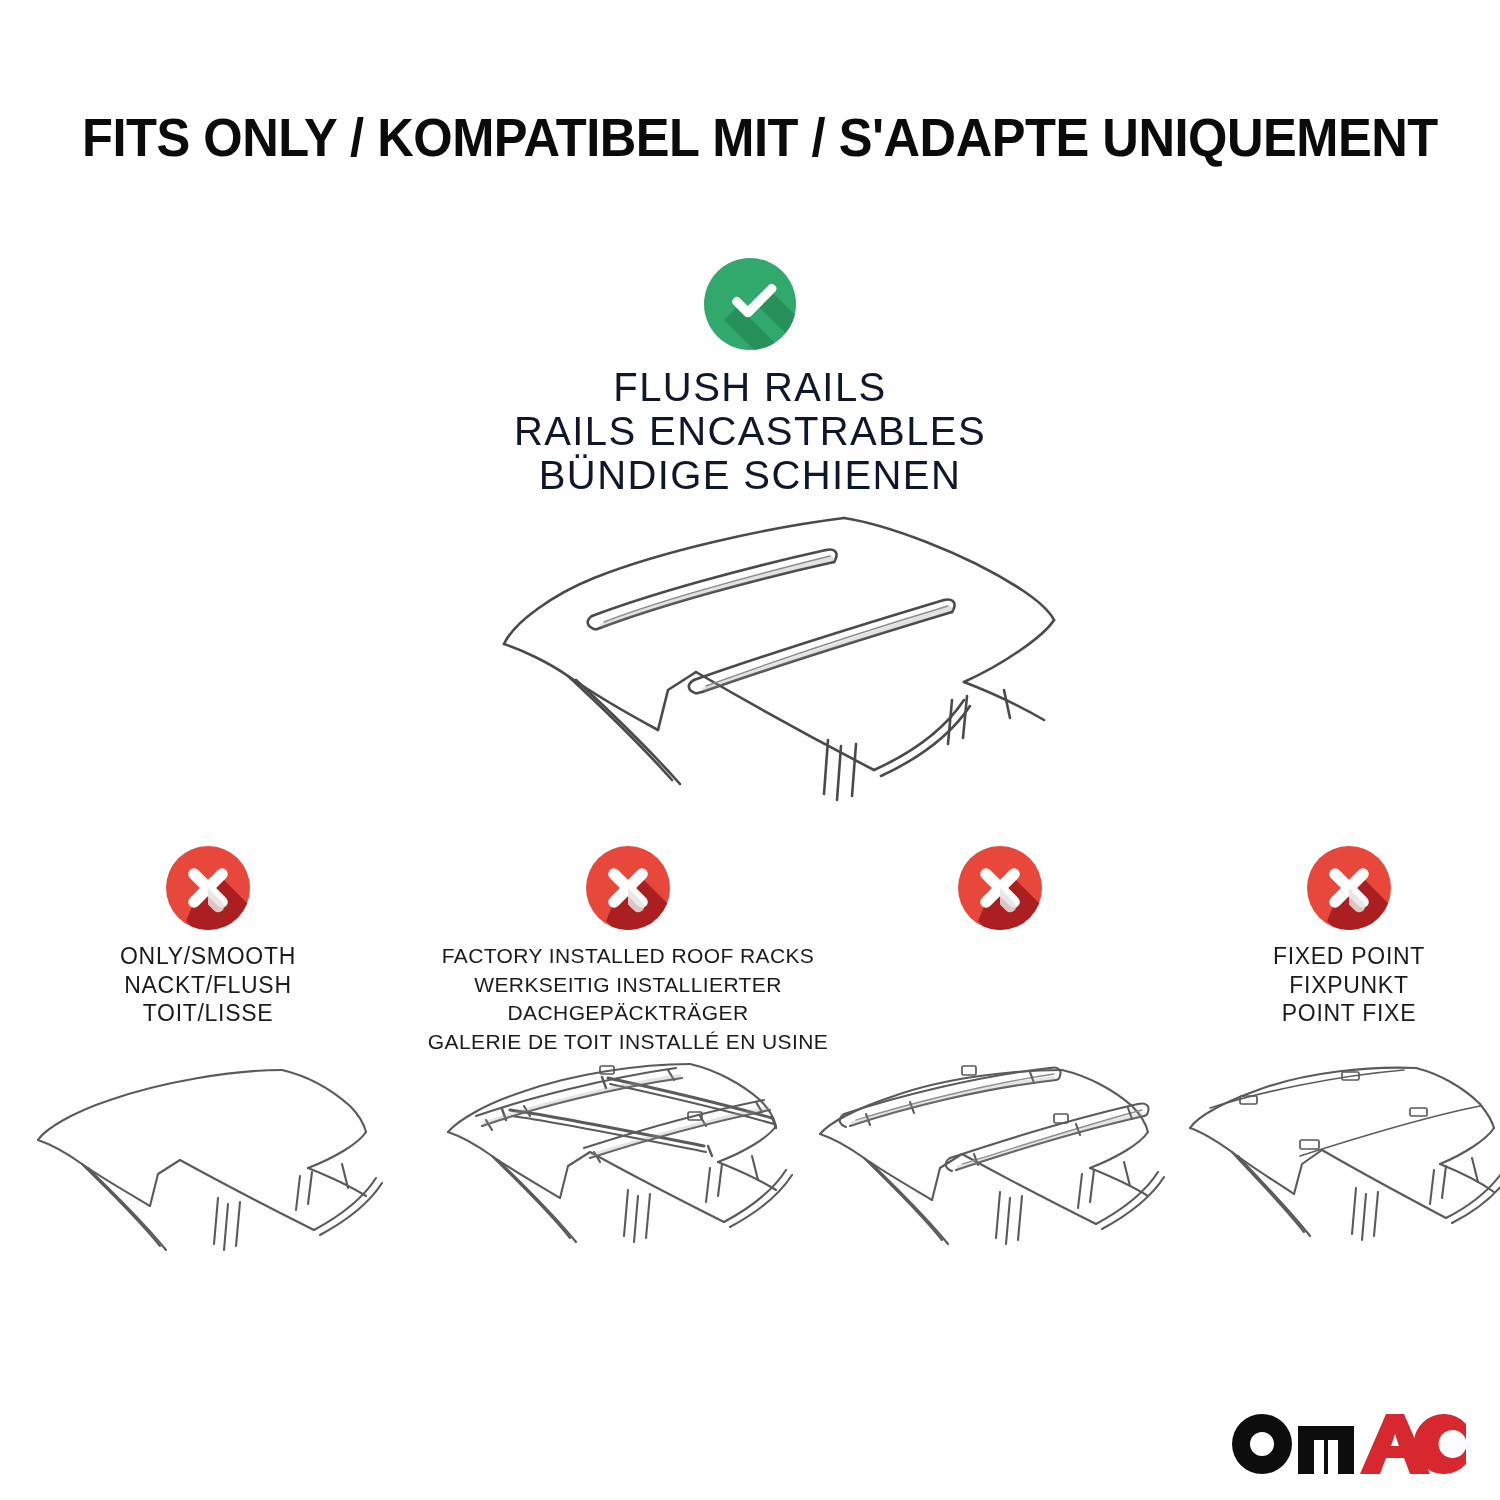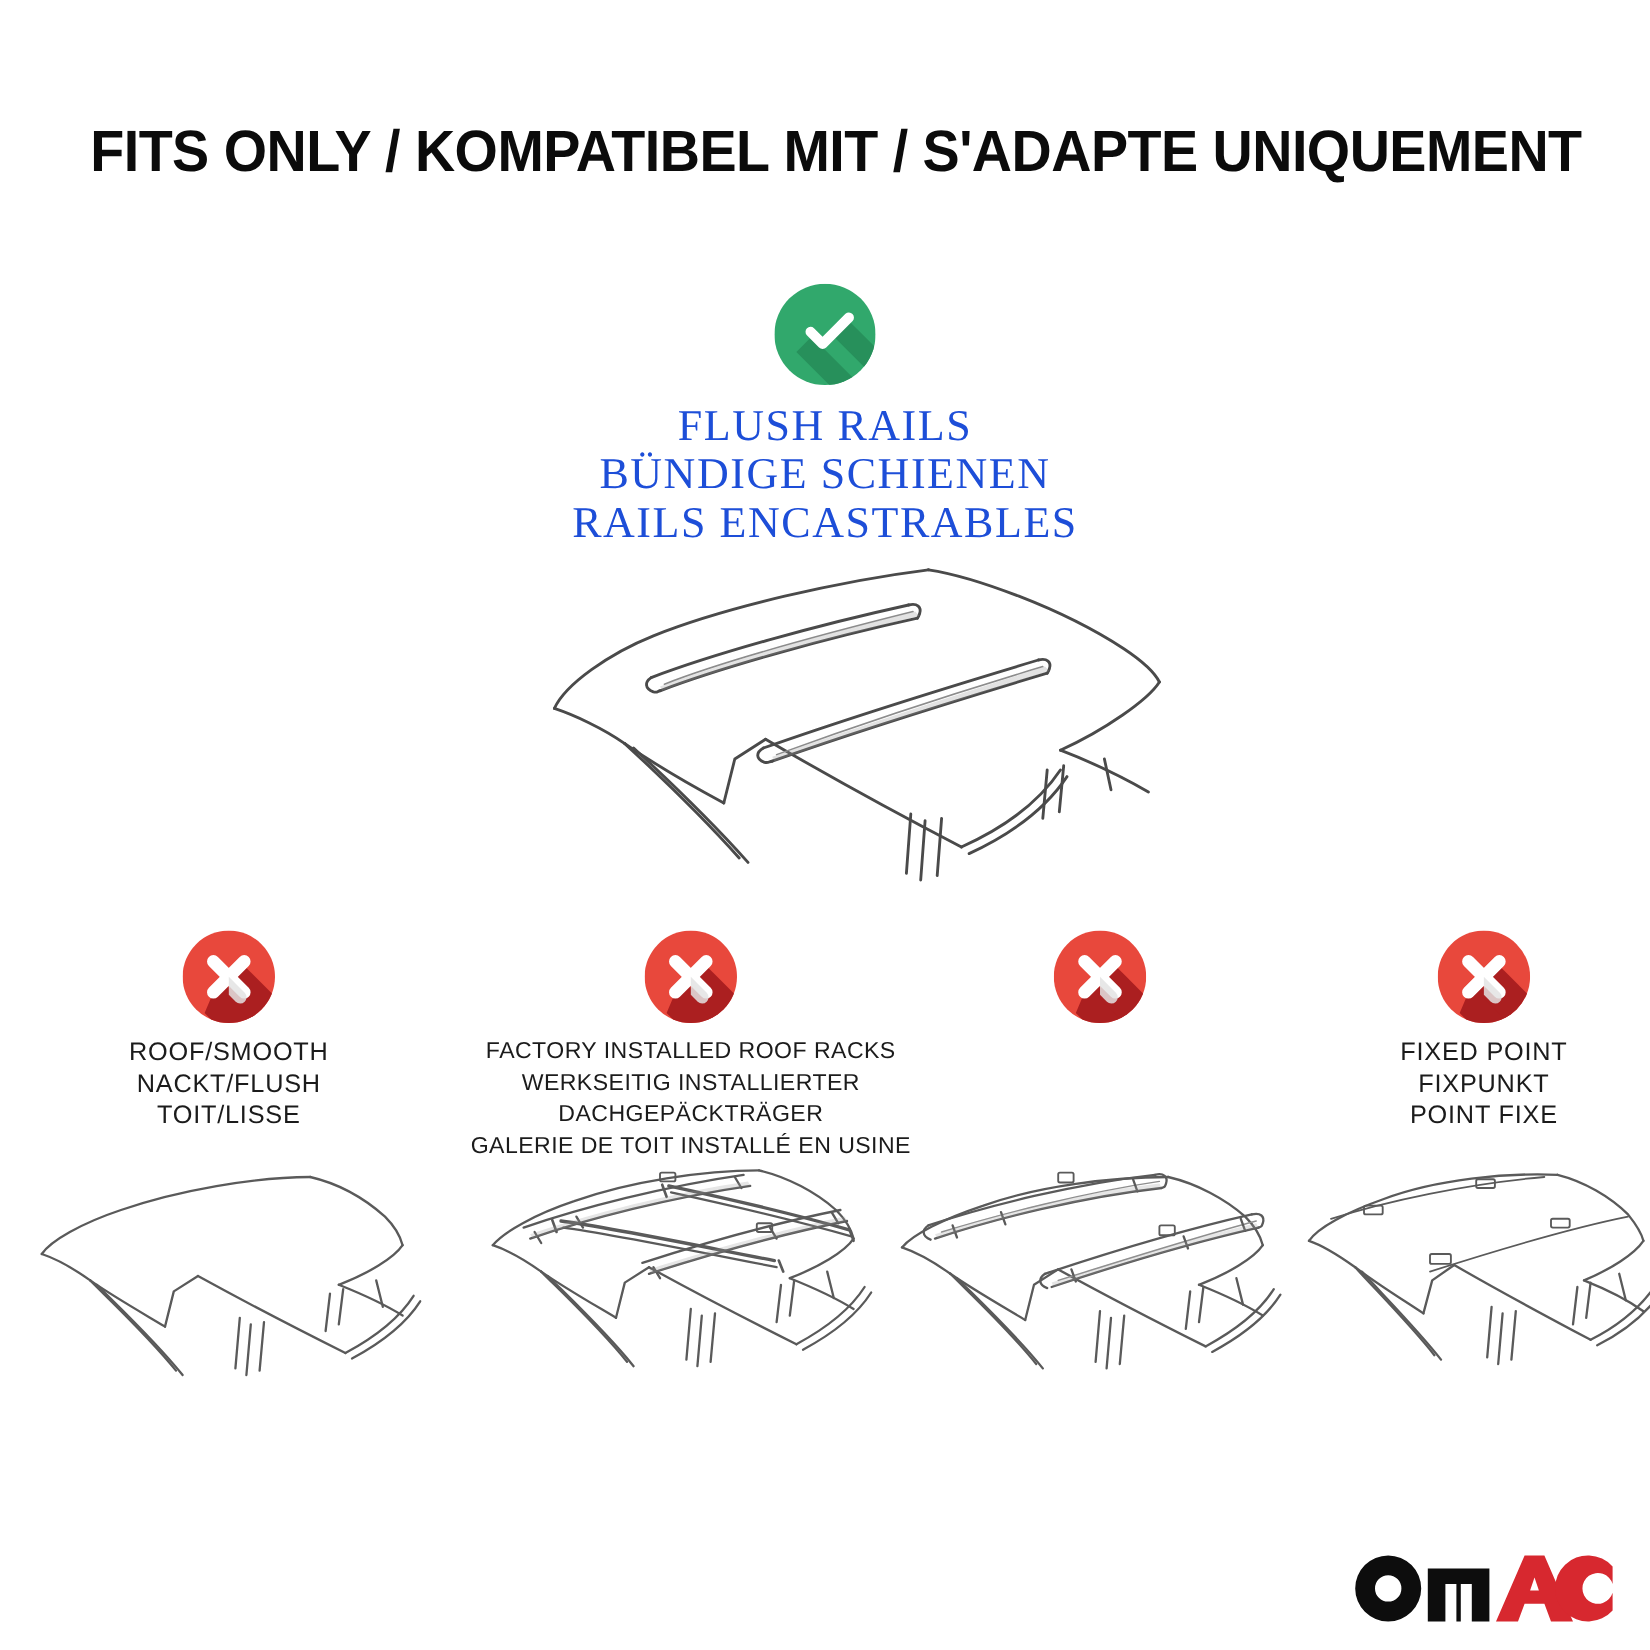--- a/index.html
+++ b/index.html
@@ -47,22 +47,21 @@
     margin: 0 auto;
     width: 92px;
     height: 92px;
   }
   .hero-text {
     margin-top: 15px;
     font-size: 40px;
     line-height: 44px;
     font-weight: 300;
     letter-spacing: 1.4px;
-    color: #1d4ed8;
-    font-family: Liberation Serif, serif;
+    color: #0f172a;
   }
   .hero-text div { white-space: nowrap; }
 
   .hero-illustration {
     position: absolute;
     left: 444px;
     top: 236px;
     width: 640px;
     height: 320px;
   }
@@ -138,22 +137,22 @@
     <g clip-path="url(#ckclip)">
       <path d="M34 48 L48 62 L98 112 L70 112 L20 62 Z" fill="#27905b"></path>
       <path d="M66 32 L92 58 L142 108 L114 108 L52 46 Z" fill="#27905b"></path>
       <path d="M36 46.5 L44 54.5 L66 32.5 L74 40.5 L44 70.5 L28 54.5 Z" fill="#27905b" opacity="0"></path>
     </g>
     <path d="M29.5 46.8 a4.6 4.6 0 0 1 6.5 -6.5 L43.8 48.1 L64.6 27.3 a4.6 4.6 0 0 1 6.5 6.5 L47.1 57.9 a4.6 4.6 0 0 1 -6.5 0 Z" fill="#ffffff"></path>
   </svg>
 
   <div class="hero-text">
     <div>FLUSH RAILS</div>
+    <div>RAILS ENCASTRABLES</div>
     <div>BÜNDIGE SCHIENEN</div>
-    <div>RAILS ENCASTRABLES</div>
   </div>
 
   <svg class="hero-illustration" viewBox="0 0 640 320">
     <g fill="none" stroke="#4a4a4a" stroke-width="2.6" stroke-linecap="round" stroke-linejoin="round">
 
       <path d="M60 150 C70 128 110 100 150 84 C215 58 320 34 400 24"></path>
       <path d="M400 24 C440 30 520 58 578 96 C596 108 606 118 610 126"></path>
       <path d="M610 126 C600 142 560 170 520 188"></path>
       <path d="M60 150 C78 156 104 168 124 182"></path>
       <path d="M124 182 C150 200 188 222 214 236"></path>
@@ -209,21 +208,21 @@
       </g>
       <g fill="#ffffff">
         <rect x="36.2" y="16.4" width="11.6" height="51.2" rx="5.8" transform="rotate(45 42 42)"></rect>
         <rect x="36.2" y="16.4" width="11.6" height="51.2" rx="5.8" transform="rotate(-45 42 42)"></rect>
       </g>
       <g fill="#e3e3e3" opacity="0.85">
         <path d="M42 42 L56.5 56.5 a5.8 5.8 0 0 1 -8.2 8.2 L42 58.4 Z"></path>
       </g>
     </svg>
     <div class="col-label">
-      <div>ROOF/SMOOTH</div>
+      <div>ONLY/SMOOTH</div>
       <div>NACKT/FLUSH</div>
       <div>TOIT/LISSE</div>
     </div>
     <svg class="col-illustration" viewBox="0 0 352 216">
       <g fill="none" stroke="#5a5a5a" stroke-width="2.1" stroke-linecap="round" stroke-linejoin="round">
         <path d="M6 82 C14 70 42 54 78 42 C130 24 200 12 250 12"></path>
         <path d="M250 12 C276 18 300 32 318 48 C328 58 332 66 334 74"></path>
         <path d="M334 74 C326 86 302 100 276 110"></path>
         <path d="M6 82 C18 86 36 96 50 106"></path>
         <path d="M50 106 C70 120 98 136 118 148"></path>

